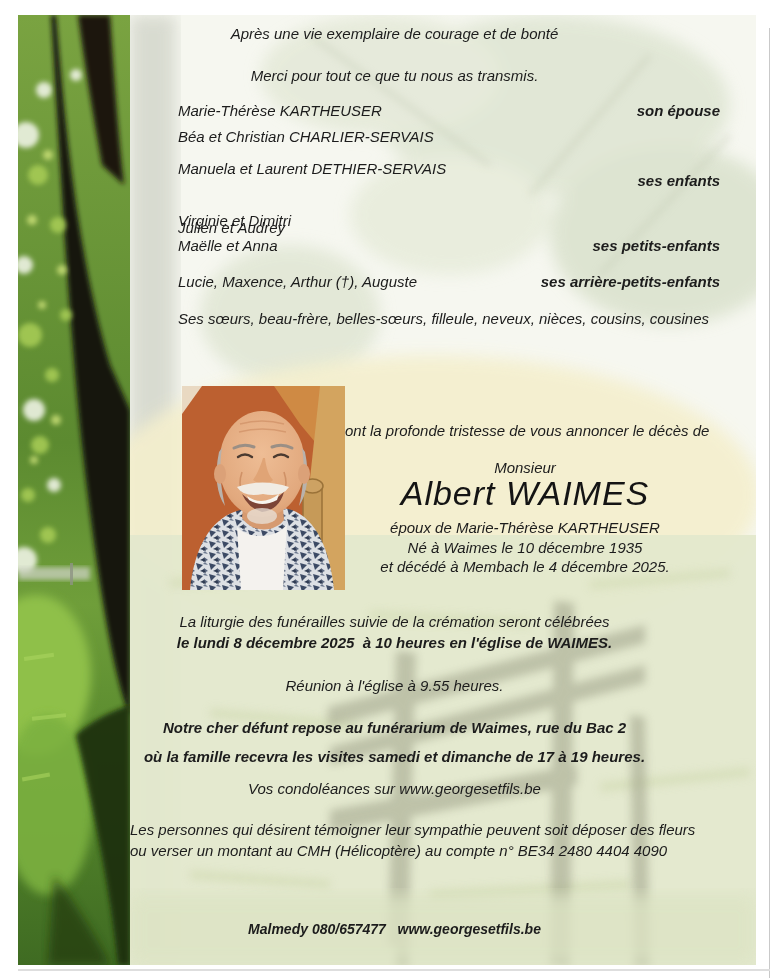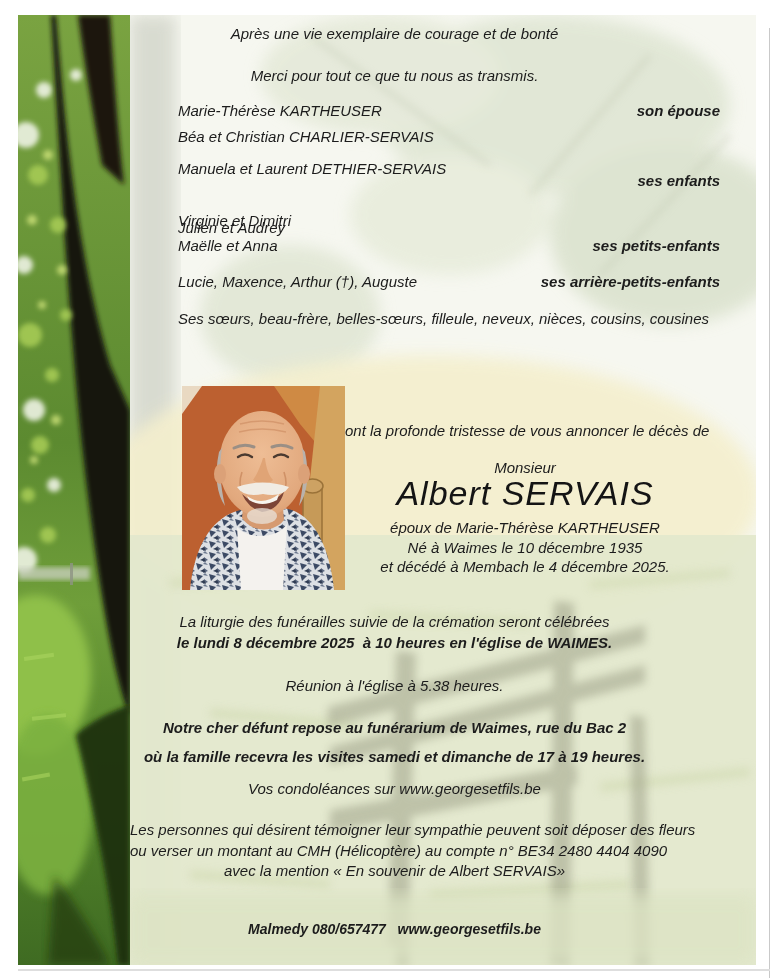--- a/index.html
+++ b/index.html
@@ -243,30 +243,29 @@
 
       <path d="M60,108 Q80,127 102,106 Q97,124 80,126 Q66,122 60,108 Z" fill="#7c4436"></path>
       <path d="M65,110 Q80,121 97,108 L95,114 Q80,122 67,114 Z" fill="#f7f4ee"></path>
 
       <ellipse cx="80" cy="130" rx="15" ry="8" fill="#e8e2da" opacity="0.75"></ellipse>
     </svg>
   </div>
 
   <div class="line ann" style="top:458px;">Monsieur</div>
   <div class="line ann" style="top:421px;">ont la profonde tristesse de vous annoncer le décès de</div>
-  <div class="line ann bigname" style="top:474px;">Albert SERVAIS</div>
+  <div class="line ann bigname" style="top:474px;">Albert WAIMES</div>
   <div class="line ann" style="top:518px;">époux de Marie-Thérèse KARTHEUSER</div>
   <div class="line ann" style="top:538px;">Né à Waimes le 10 décembre 1935</div>
   <div class="line ann" style="top:557px;">et décédé à Membach le 4 décembre 2025.</div>
 
   <div class="line ctr" style="top:612px;">La liturgie des funérailles suivie de la crémation seront célébrées</div>
   <div class="line ctr bold" style="top:633px;">le lundi 8 décembre 2025  à 10 heures en l'église de WAIMES.</div>
-  <div class="line ctr" style="top:676px;">Réunion à l'église à 5.38 heures.</div>
+  <div class="line ctr" style="top:676px;">Réunion à l'église à 9.55 heures.</div>
   <div class="line ctr bold" style="top:718px;">Notre cher défunt repose au funérarium de Waimes, rue du Bac 2</div>
   <div class="line ctr bold" style="top:739px;margin-top:8px;">où la famille recevra les visites samedi et dimanche de 17 à 19 heures.</div>
   <div class="line ctr" style="top:779px;">Vos condoléances sur www.georgesetfils.be</div>
   <div class="line ctr" style="top:820px;">Les personnes qui désirent témoigner leur sympathie peuvent soit déposer des fleurs</div>
   <div class="line ctr" style="top:841px;">ou verser un montant au CMH (Hélicoptère) au compte n° BE34 2480 4404 4090</div>
-  <div class="line ctr" style="top:861px;">avec la mention « En souvenir de Albert SERVAIS»</div>
 
   <div class="line ctr bold small" style="top:919px;">Malmedy 080/657477   www.georgesetfils.be</div>
 
 </div>
 
 </body></html>

